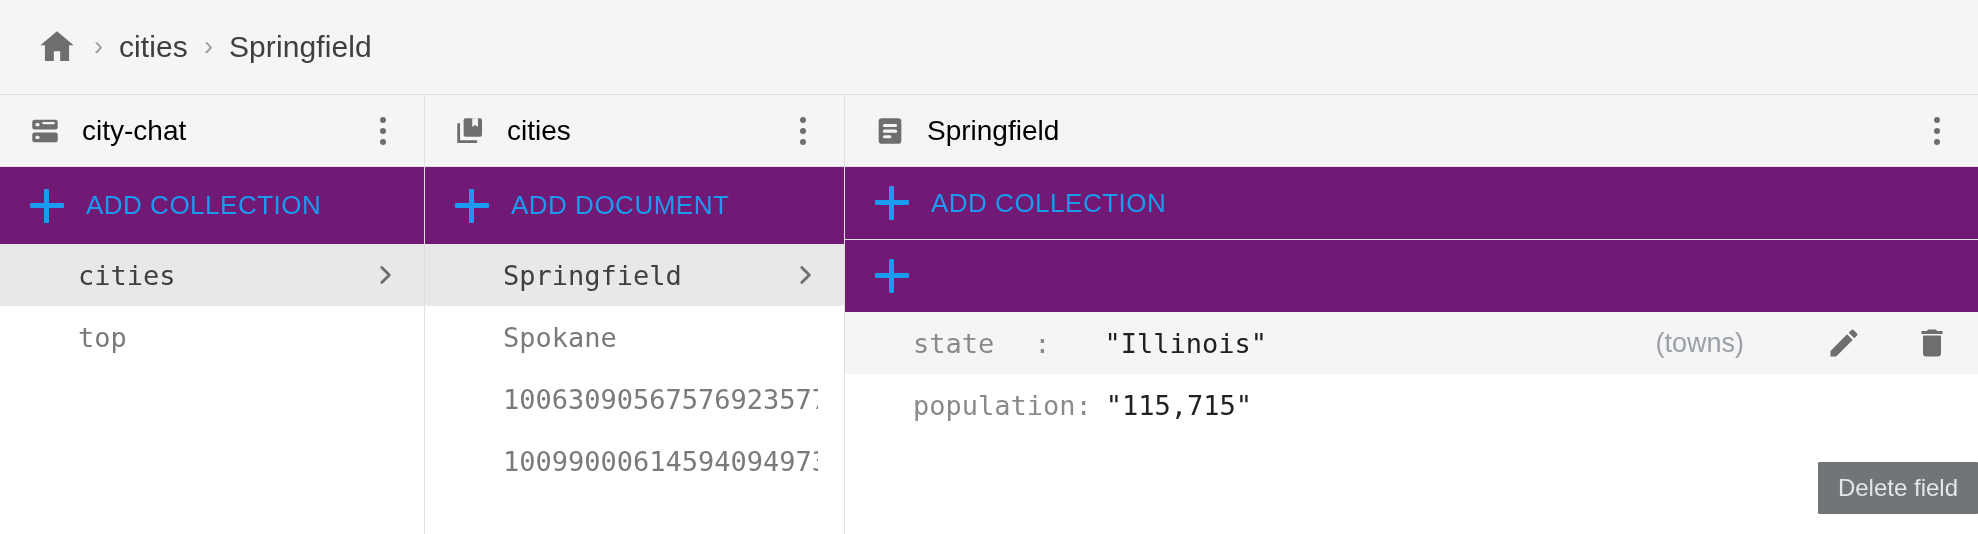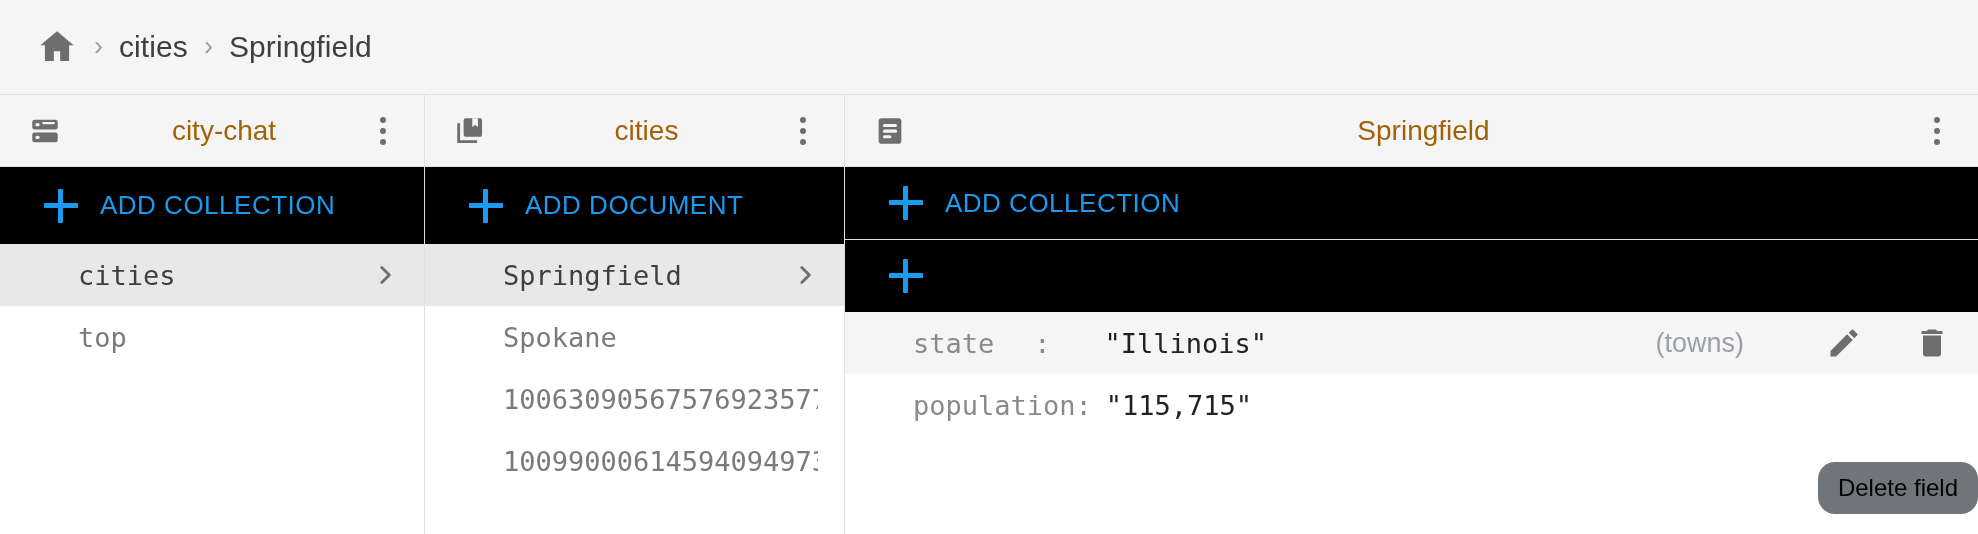--- a/index.html
+++ b/index.html
@@ -39,37 +39,36 @@
 
   .col-header{
     height:72px; min-height:72px;
     background:#f5f5f5;
     border-bottom:1px solid #e0e0e0;
     display:flex; align-items:center;
     padding:0 24px 0 28px;
   }
   .col-header .hdr-icon{ width:34px; height:34px; flex:0 0 34px; display:block; }
   .col-header .hdr-title{
-    font-size:28px; color:#a16207; margin-left:20px;
+    font-size:28px; color:#000000; margin-left:20px;
     white-space:nowrap; overflow:hidden; text-overflow:ellipsis;
     flex:1 1 auto;
-    text-align:center;
   }
   .kebab{
     width:34px; height:34px; flex:0 0 34px;
     display:flex; flex-direction:column; align-items:center;
     justify-content:center; gap:5px; cursor:pointer;
   }
   .kebab i{ width:6px; height:6px; border-radius:50%; background:#6e6e6e; display:block; }
 
   
   .add-row{
     display:flex; align-items:center;
     height:77px; min-height:77px;
-    padding-left:44px; cursor:pointer; background:#000000;
+    padding-left:30px; cursor:pointer; background:#701a75;
   }
   .add-row.tight{ height:72px; min-height:72px; }
   .plus{ width:34px; height:34px; flex:0 0 34px; position:relative; }
   .plus::before, .plus::after{
     content:""; position:absolute; background:#1a9bf0; border-radius:1px;
   }
   .plus::before{ left:0; top:14px; width:34px; height:5px; }
   .plus::after{ top:0; left:14px; height:34px; width:5px; }
   .add-label{
     color:#1a9bf0; font-size:26px; letter-spacing:0.5px;
@@ -106,22 +105,22 @@
   .field-spacer{ flex:1 1 auto; }
   .field-type{
     color:#9aa0a6; font-family:"Liberation Sans", sans-serif;
     font-size:27px; margin-right:30px;
   }
   .icon-btn{ width:36px; height:36px; flex:0 0 36px; cursor:pointer; display:block; margin-left:12px; }
 
   
   .tooltip{
     position:absolute; right:0px; top:462px;
-    background:#70757a; color:#000000;
-    border-radius:17px;
+    background:#70757a; color:#e5e5e5;
+    border-radius:1px;
     font-size:24px;
     padding:12px 20px;
     white-space:nowrap;
     pointer-events:none;
   }
 </style>
 </head>
 <body>
 
 <div class="app">

